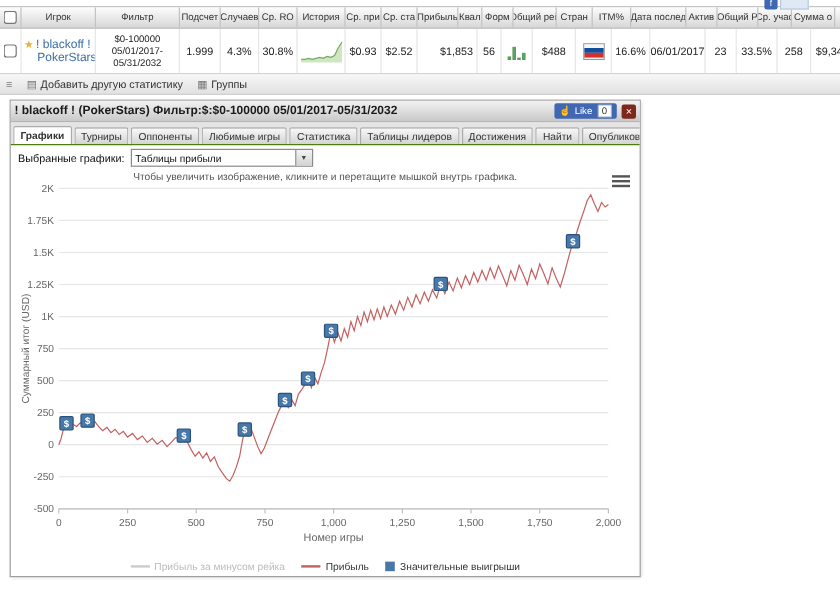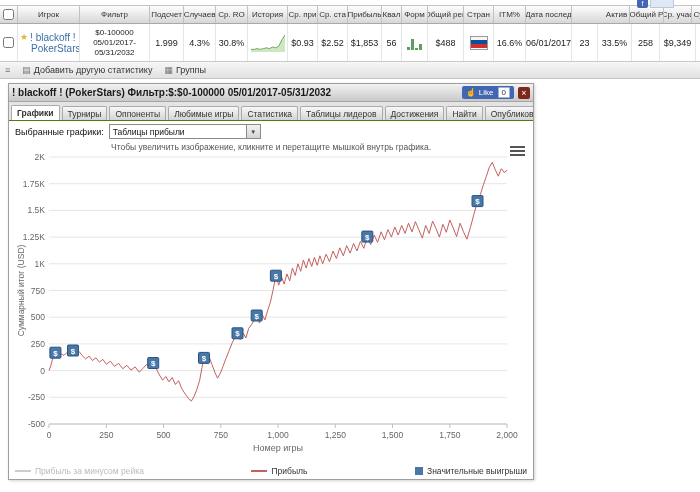--- a/index.html
+++ b/index.html
@@ -41,21 +41,21 @@
   .tab{font-size:8.5px;color:#333;background:linear-gradient(#f8f8f8,#d4d4d4);border:1px solid #aaa;border-bottom:none;border-radius:2px 2px 0 0;padding:2px 5px 1px;white-space:nowrap;cursor:pointer;}
   .tab.active{background:#fff;font-weight:bold;padding-bottom:2px;}
   .selrow{display:flex;align-items:center;gap:5px;padding:3px 6px 2px;font-size:9px;color:#111;}
   .select{display:flex;align-items:center;justify-content:space-between;width:152px;height:15px;border:1px solid #8a8a8a;background:#fff;font-size:8.5px;padding-left:3px;box-sizing:border-box;cursor:pointer;}
   .selarrow{width:13px;height:100%;background:linear-gradient(#f3f3f3,#d3d3d3);border-left:1px solid #8a8a8a;font-size:6px;display:flex;align-items:center;justify-content:center;color:#444;}
   .chart{position:relative;margin:1px 6px 3px;}
   .ctitle{text-align:center;font-size:13px;font-weight:bold;color:#274b6d;margin-top:1px;}
   .csub{text-align:center;font-size:8.5px;color:#555;margin-top:1px;}
   .burger{position:absolute;top:2px;right:2px;width:15px;cursor:pointer;}
   .burger i{display:block;height:2px;background:#555;margin:2px 0;}
-  .legend{display:flex;justify-content:space-between;align-items:center;gap:14px;font-size:8.5px;color:#333;}
+  .legend{display:flex;justify-content:center;align-items:center;gap:14px;font-size:8.5px;color:#333;}
   .lgitem{display:flex;align-items:center;gap:4px;cursor:pointer;}
   .lgitem.dis{color:#bbb;}
   .lgline{display:inline-block;width:16px;height:2px;}
   .lgsq{display:inline-block;width:8px;height:8px;}
 </style>
 </head>
 <body>
 
 <div class="topstrip">
   <div class="fbtop">
@@ -77,21 +77,21 @@
       <div class="th" style="width: 40px;">История</div>
       <div class="th" style="width: 30px;">Ср. при</div>
       <div class="th" style="width: 30px;">Ср. ста</div>
       <div class="th" style="width: 34px;">Прибыль</div>
       <div class="th" style="width: 20px;">Квал</div>
       <div class="th" style="width: 26px;">Форм</div>
       <div class="th" style="width: 36px;">Общий рей</div>
       <div class="th" style="width: 30px;">Стран</div>
       <div class="th" style="width: 32px;">ITM%</div>
       <div class="th" style="width: 46px;">Дата послед</div>
-      <div class="th" style="width: 26px; margin-left: 32px;">Актив</div>
+      <div class="th" style="width: 26px;">Актив</div>
       <div class="th" style="width: 34px;">Общий Р</div>
       <div class="th" style="width: 28px;">Ср. учас</div>
       <div class="th" style="width: 36px;">Сумма о</div>
       <div class="th" style="width: 26px;">Ср</div>
     </div>
   <div class="trow">
       <div class="td" style="width: 18px;">
         <input type="checkbox" style="">
       </div>
       <div class="td player" style="width: 62px;">
@@ -106,21 +106,21 @@
       <div class="td" style="width: 32px;">4.3%</div>
       <div class="td" style="width: 32px;">30.8%</div>
       <div class="td" style="width: 40px;">
         <svg width="36" height="20">
           <polygon points="1,19 1.0,16.4 4.1,16.4 7.2,15.6 10.3,16.4 13.4,15.6 16.5,14.8 19.5,15.6 22.6,14.0 25.7,14.8 28.8,13.2 31.9,6.8 35.0,2.0 35,19" fill="#cfe6c3"></polygon>
           <polyline points="1.0,16.4 4.1,16.4 7.2,15.6 10.3,16.4 13.4,15.6 16.5,14.8 19.5,15.6 22.6,14.0 25.7,14.8 28.8,13.2 31.9,6.8 35.0,2.0" fill="none" stroke="#74a85e" stroke-width="1"></polyline>
         </svg>
       </div>
       <div class="td" style="width: 30px;">$0.93</div>
       <div class="td" style="width: 30px;">$2.52</div>
-      <div class="td" style="width: 34px;">$1,853</div>
+      <div class="td" style="width: 34px; margin-left: 16px;">$1,853</div>
       <div class="td" style="width: 20px;">56</div>
       <div class="td" style="width: 26px;">
         <span class="bars">
           <i style="height: 3px;"></i>
           <i style="height: 11px;"></i>
           <i style="height: 2px;"></i>
           <i style="height: 6px;"></i>
         </span>
       </div>
       <div class="td" style="width: 36px;">$488</div>

